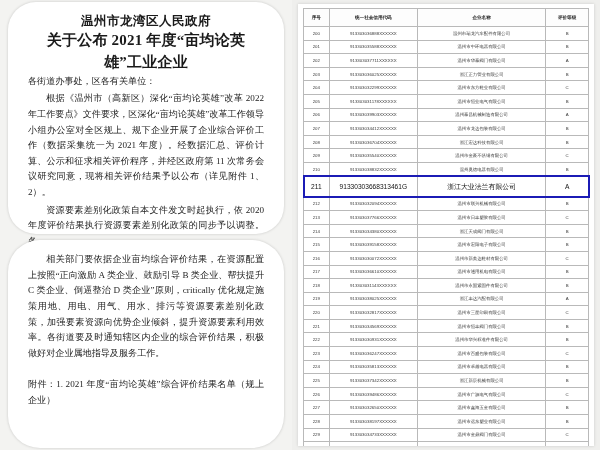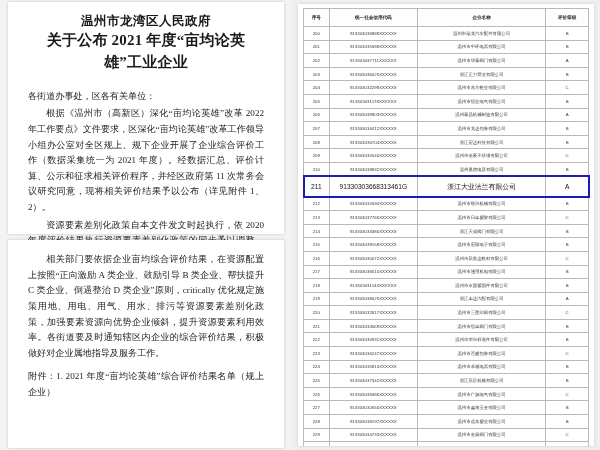--- a/index.html
+++ b/index.html
@@ -28,36 +28,36 @@
   }
   .doc-page {
     position: absolute;
     left: 8px;
     width: 276px;
     background: #ffffff;
     box-shadow: 0 0 3px rgba(0,0,0,0.18);
     box-sizing: border-box;
     padding: 10px 20px 8px 20px;
   }
-  .doc-page.page1 { top: 2px; height: 232px; }
-  .doc-page.page2 { top: 240px; height: 208px; }
+  .doc-page.page1 { top: 2px; height: 232px; border-radius: 28px; }
+  .doc-page.page2 { top: 240px; height: 208px; border-radius: 32px; }
 
   .doc-title {
     text-align: center;
     font-family: "Liberation Serif", serif;
     font-weight: bold;
     color: #1a1a1a;
     line-height: 1.45;
   }
   .doc-title .t1 { font-size: 12.5px; letter-spacing: 0.5px; display:block; }
   .doc-title .t2 { font-size: 15px; letter-spacing: 0.2px; display:block; }
   .doc-title .t3 { font-size: 11.5px; letter-spacing: 0.2px; display:block; }
 
   .doc-body {
-    margin-top: 15px;
+    margin-top: 0;
     font-family: "Liberation Serif", serif;
     font-size: 9.1px;
     line-height: 1.72;
     color: #232323;
     text-align: justify;
   }
   .doc-body p { margin: 0 0 2px 0; }
   .indent2 { text-indent: 2em; }
   .pagenum {
     text-align: center;
@@ -148,21 +148,21 @@
         <p>各街道办事处，区各有关单位：</p>
         <p class="indent2">根据《温州市（高新区）深化“亩均论英雄”改革 2022 年工作要点》文件要求，区深化“亩均论英雄”改革工作领导小组办公室对全区规上、规下企业开展了企业综合评价工作（数据采集统一为 2021 年度）。经数据汇总、评价计算、公示和征求相关评价程序，并经区政府第 11 次常务会议研究同意，现将相关评价结果予以公布（详见附件 1、2）。</p>
         <p class="indent2">资源要素差别化政策自本文件发文时起执行，依 2020 年度评价结果执行资源要素差别化政策的同步予以调整。各</p>
       </div>
       <div class="pagenum">— 1 —</div>
     </div>
 
     <div class="doc-page page2">
       <div class="doc-body" style="margin-top:2px">
         <p class="indent2">相关部门要依据企业亩均综合评价结果，在资源配置上按照“正向激励 A 类企业、鼓励引导 B 类企业、帮扶提升 C 类企业、倒逼整治 D 类企业”原则，critically 优化规定施策用地、用电、用气、用水、排污等资源要素差别化政策，加强要素资源向优势企业倾斜，提升资源要素利用效率。各街道要及时通知辖区内企业的综合评价结果，积极做好对企业属地指导及服务工作。</p>
-        <p style="margin-top:8px">附件：1. 2021 年度“亩均论英雄”综合评价结果名单（规上企业）</p>
+        <p style="margin-top:16px">附件：1. 2021 年度“亩均论英雄”综合评价结果名单（规上企业）</p>
       </div>
     </div>
 
   </div>
 
   <div class="right-col">
     <div class="table-sheet">
       <table class="reg">
         <colgroup>
           <col class="c-seq">

